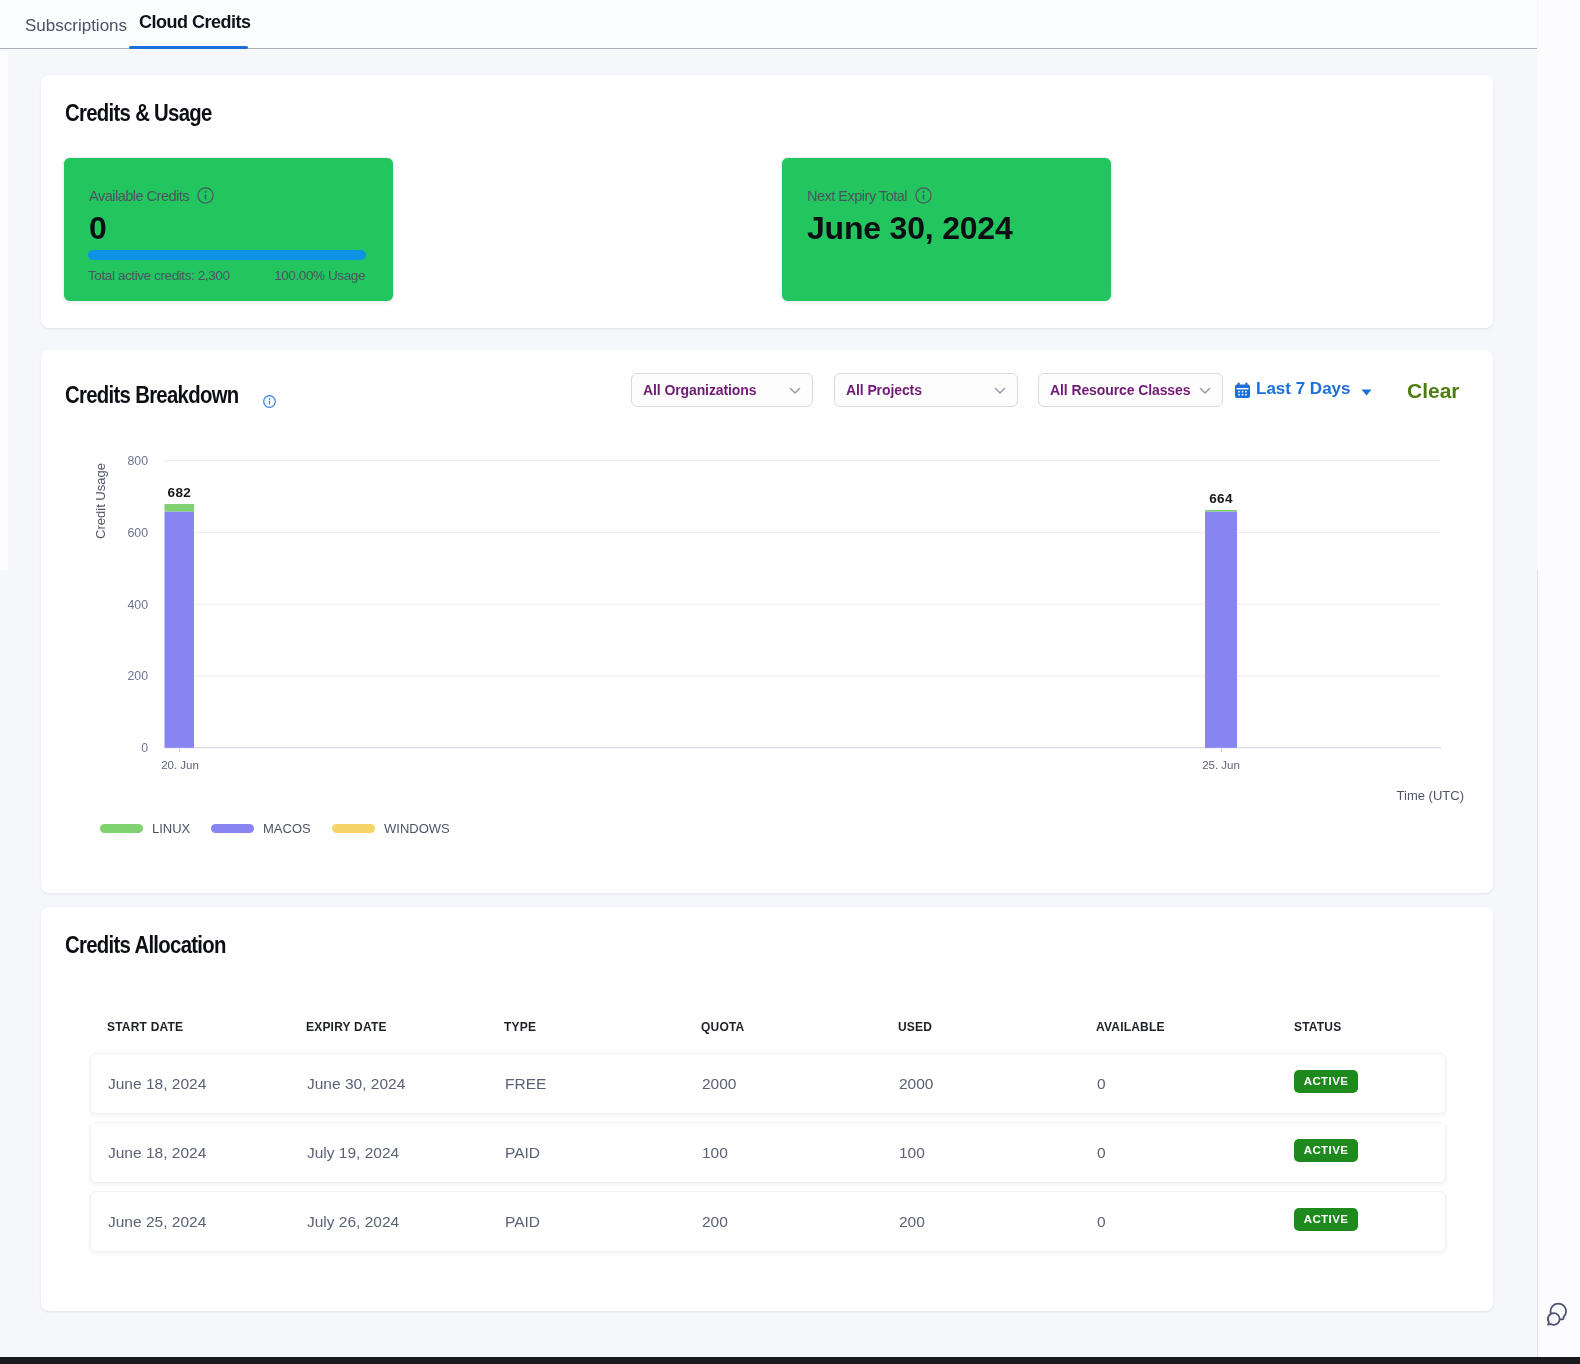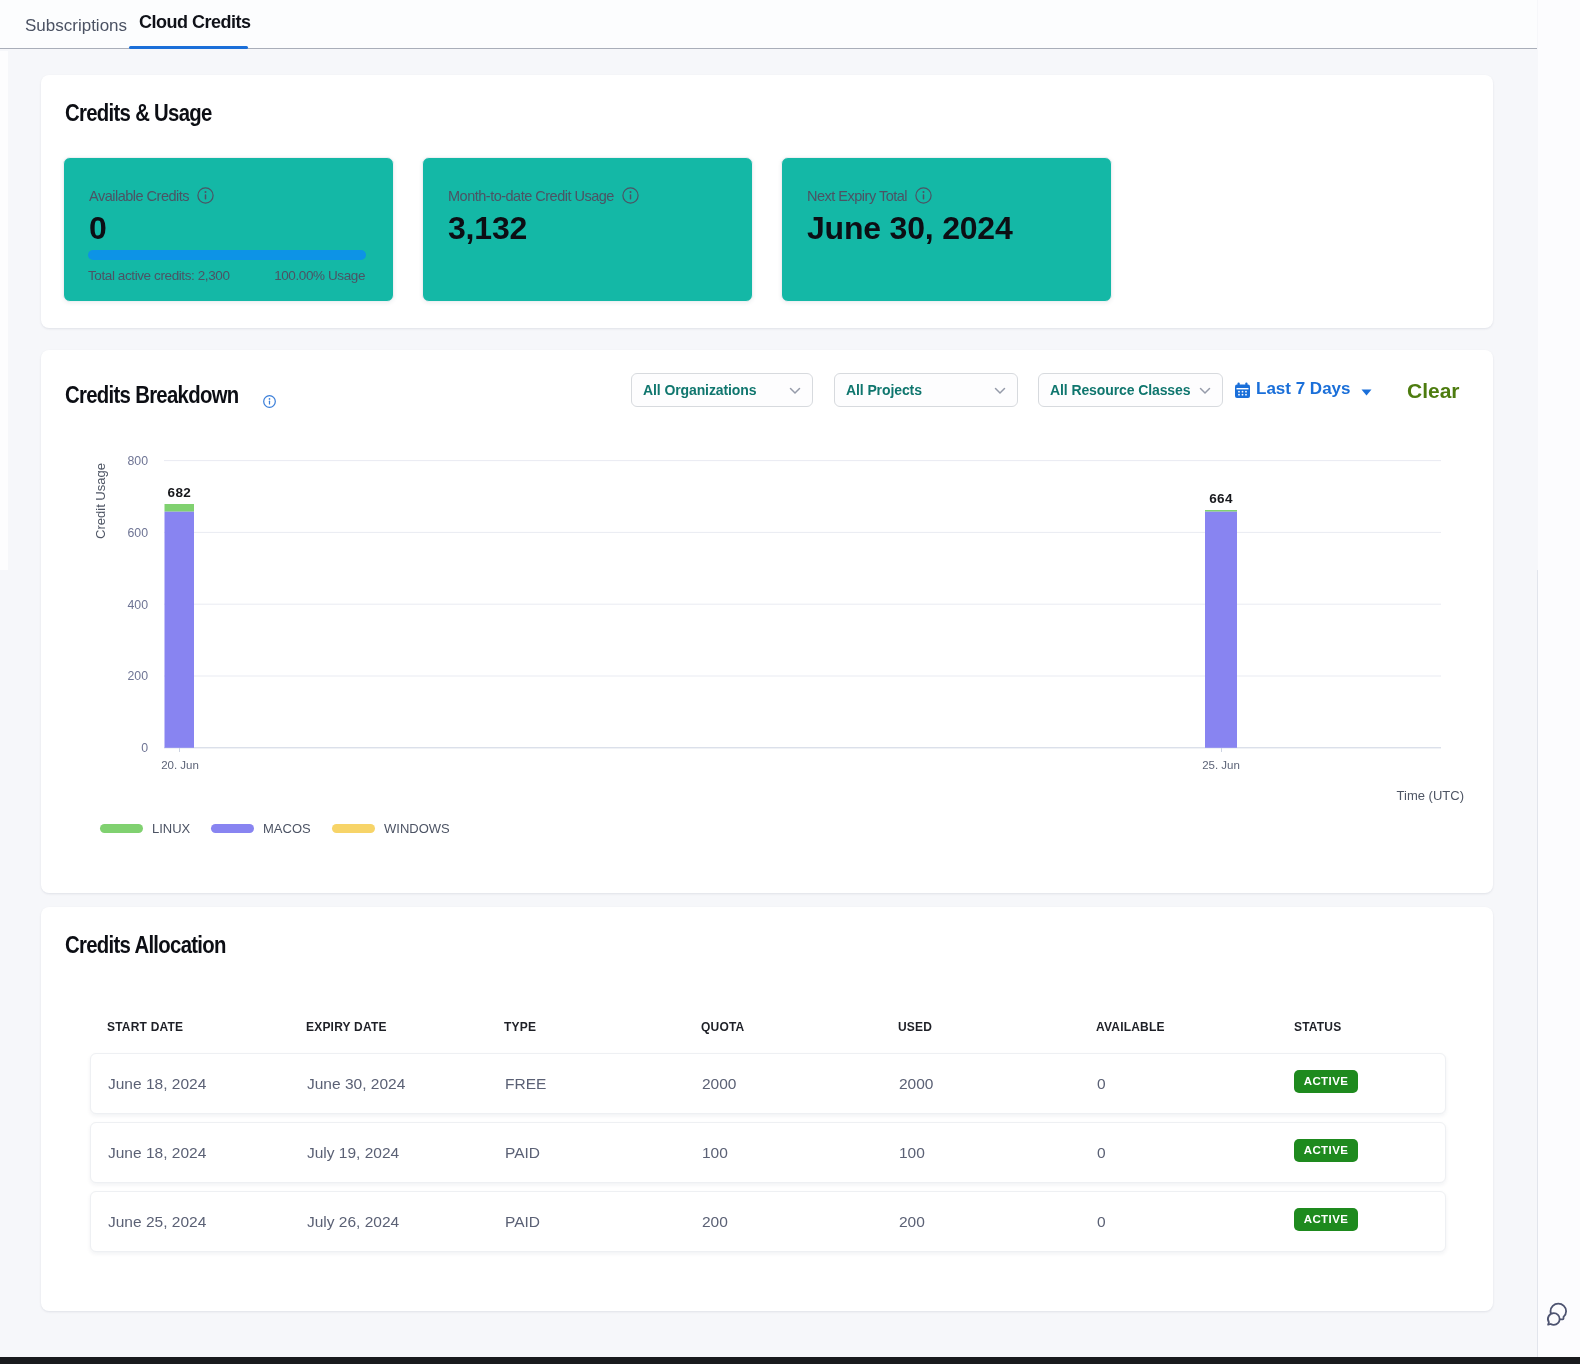--- a/index.html
+++ b/index.html
@@ -1,24 +1,24 @@
 <!DOCTYPE html>
 <html><head>
 <meta charset="utf-8">
 <style>
 * { margin:0; padding:0; box-sizing:border-box; }
 html,body { width:1580px; height:1364px; overflow:hidden; }
 body { font-family:"Liberation Sans", sans-serif; background:#f6f7fa; position:relative; color:#16181f; }
 .abs { position:absolute; }
 .card { position:absolute; background:#fff; border-radius:8px; box-shadow:0 1px 3px rgba(20,30,60,0.06), 0 1px 2px rgba(20,30,60,0.04); }
 .h2 { font-size:23.5px; font-weight:bold; color:#0c0e14; letter-spacing:-0.8px; transform:scaleX(0.865); transform-origin:0 0; white-space:nowrap; }
-.statcard { position:absolute; background:#14b8a6; border:1px solid #eef0f3; border-radius:7px; box-shadow:0 1px 4px rgba(20,30,60,0.07); top:82px; width:331px; height:145px; }
+.statcard { position:absolute; background:#22c55e; border:1px solid #eef0f3; border-radius:7px; box-shadow:0 1px 4px rgba(20,30,60,0.07); top:82px; width:331px; height:145px; }
 .statlabel { position:absolute; left:25px; top:29px; font-size:14.5px; color:#4c5364; letter-spacing:-0.5px; display:flex; align-items:center; gap:8px; }
 .statnum { position:absolute; left:25px; top:52px; font-size:32px; font-weight:bold; color:#0c0e14; letter-spacing:-0.2px; }
-.drop { position:absolute; top:23px; height:34px; background:#fdfdfe; border:1px solid #d7dade; border-radius:6px; font-size:14px; font-weight:bold; color:#0f766e; line-height:32px; padding-left:11px; letter-spacing:-0.1px; }
+.drop { position:absolute; top:23px; height:34px; background:#fdfdfe; border:1px solid #d7dade; border-radius:6px; font-size:14px; font-weight:bold; color:#701a75; line-height:32px; padding-left:11px; letter-spacing:-0.1px; }
 .drop .chev { position:absolute; right:11px; top:13px; line-height:0; }
 .hdr { position:absolute; top:113px; font-size:12px; font-weight:bold; color:#1e2027; letter-spacing:0.2px; }
 .row { position:absolute; left:49px; width:1356px; height:61px; background:#fff; border:1px solid #eef0f3; border-radius:6px; box-shadow:0 2px 4px rgba(20,30,60,0.06); }
 .cell { position:absolute; top:21px; font-size:15.5px; color:#5b6175; }
 .badge { position:absolute; left:1203px; top:16px; width:64px; height:23px; background:#1e8a1e; border-radius:5px; color:#fff; font-size:11.5px; font-weight:bold; letter-spacing:0.4px; text-align:center; line-height:23px; }
 </style>
 </head>
 <body>
 
 <div class="abs" style="left:0;top:0;width:1537px;height:49px;background:#fcfdfe;border-bottom:1px solid #a9aeb9;"></div>
@@ -42,31 +42,20 @@
           <circle cx="8.5" cy="5.1" r="1" fill="#4c5364"></circle>
           <rect x="7.75" y="7.3" width="1.5" height="5.2" rx="0.7" fill="#4c5364"></rect>
         </svg>
       </div>
     <div class="statnum">0</div>
     <div class="abs" style="left:24px;top:92px;width:278px;height:10px;background:#0d93e6;border-radius:5px;"></div>
     <div class="abs" style="left:24px;top:110px;font-size:13.5px;letter-spacing:-0.4px;color:#4c5364;">Total active credits: 2,300</div>
     <div class="abs" style="right:28px;top:110px;font-size:13.5px;letter-spacing:-0.4px;color:#4c5364;text-align:right;">100.00% Usage</div>
   </div>
 
-  <div class="statcard" style="left:381px;">
-    <div class="statlabel">
-        <span>Month-to-date Credit Usage</span>
-        <svg width="17" height="17" viewBox="0 0 17 17">
-          <circle cx="8.5" cy="8.5" r="7.6" fill="none" stroke="#4c5364" stroke-width="1.2"></circle>
-          <circle cx="8.5" cy="5.1" r="1" fill="#4c5364"></circle>
-          <rect x="7.75" y="7.3" width="1.5" height="5.2" rx="0.7" fill="#4c5364"></rect>
-        </svg>
-      </div>
-    <div class="statnum">3,132</div>
-  </div>
 
   <div class="statcard" style="left:740px;">
     <div class="statlabel">
         <span>Next Expiry Total</span>
         <svg width="17" height="17" viewBox="0 0 17 17">
           <circle cx="8.5" cy="8.5" r="7.6" fill="none" stroke="#4c5364" stroke-width="1.2"></circle>
           <circle cx="8.5" cy="5.1" r="1" fill="#4c5364"></circle>
           <rect x="7.75" y="7.3" width="1.5" height="5.2" rx="0.7" fill="#4c5364"></rect>
         </svg>
       </div>

